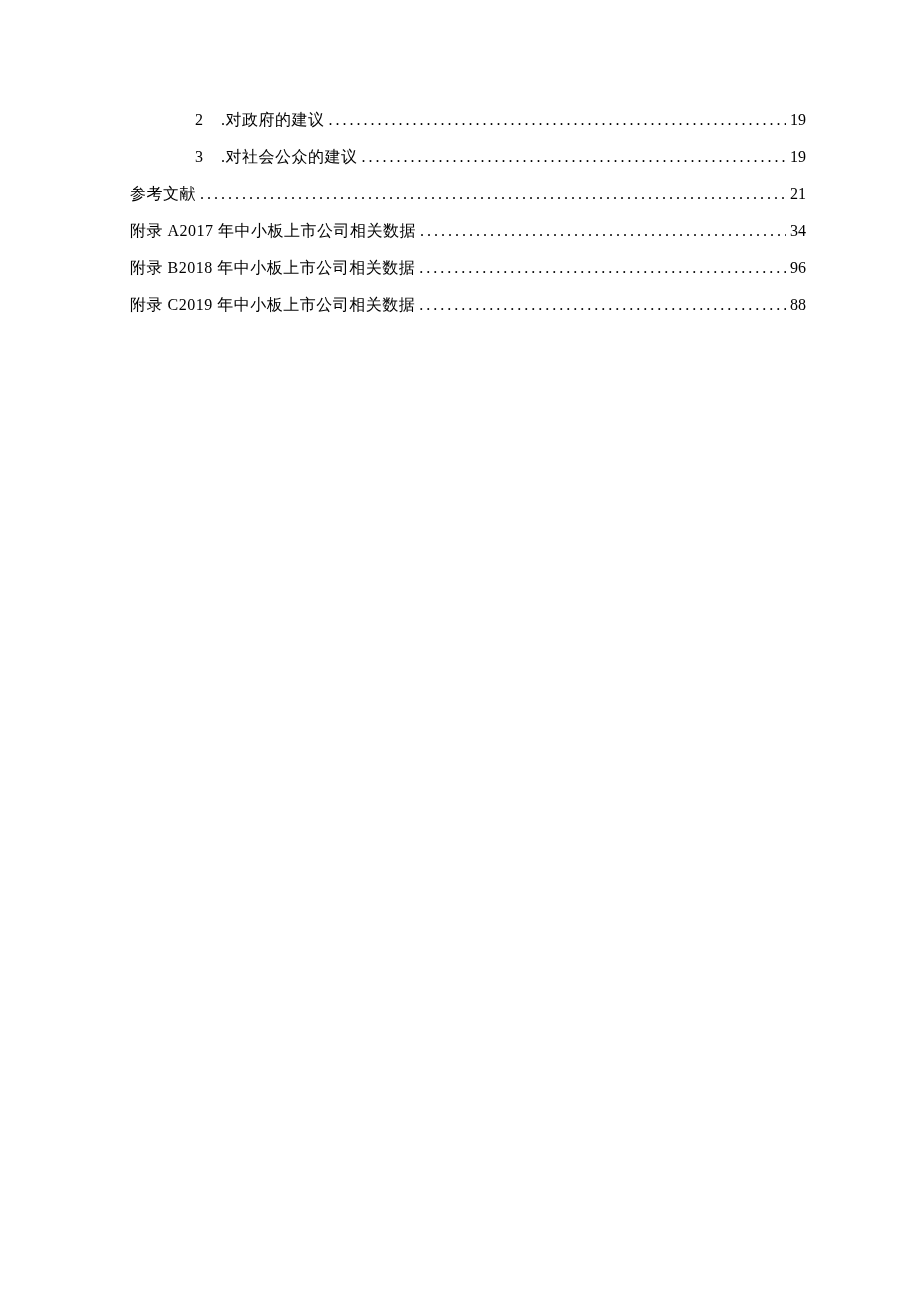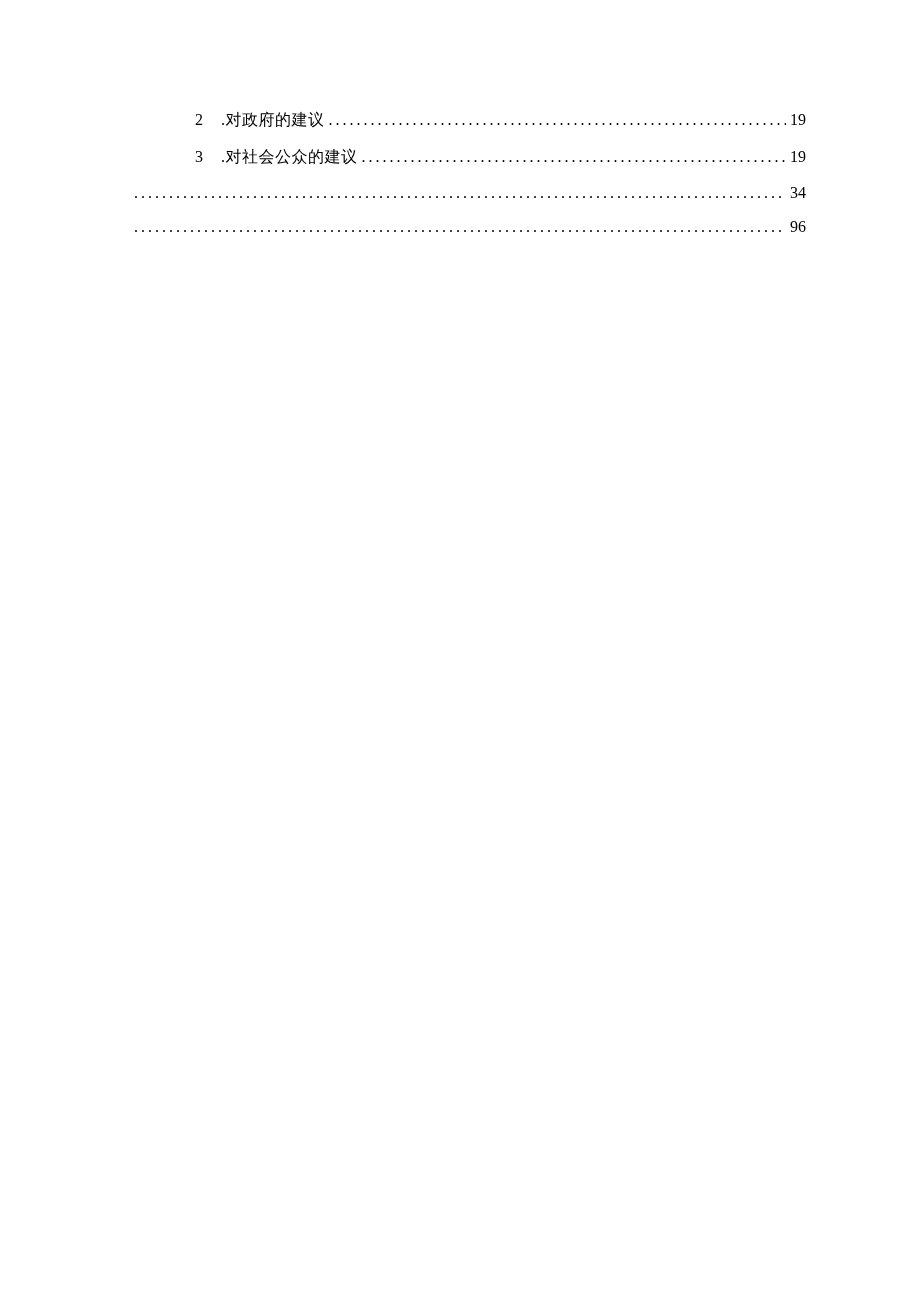--- a/index.html
+++ b/index.html
@@ -68,26 +68,38 @@
     <span class="toc-page">19</span>
   </div>
 
   <div class="toc-row indent-2">
     <span class="toc-num">3</span>
     <span class="toc-text">.对社会公众的建议</span>
     <span class="toc-leader"></span>
     <span class="toc-page">19</span>
   </div>
 
+  <div class="toc-row indent-0">
+    <span class="toc-text">参考文献</span>
+    <span class="toc-leader"></span>
+    <span class="toc-page">21</span>
+  </div>
 
 
   <div class="toc-row indent-0">
+    <span class="toc-text">附录 A2017 年中小板上市公司相关数据</span>
     <span class="toc-leader"></span>
     <span class="toc-page">34</span>
   </div>
 
   <div class="toc-row indent-0">
+    <span class="toc-text">附录 B2018 年中小板上市公司相关数据</span>
     <span class="toc-leader"></span>
     <span class="toc-page">96</span>
   </div>
 
+  <div class="toc-row indent-0">
+    <span class="toc-text">附录 C2019 年中小板上市公司相关数据</span>
+    <span class="toc-leader"></span>
+    <span class="toc-page">88</span>
+  </div>
 
 </div>
 
 </body></html>

